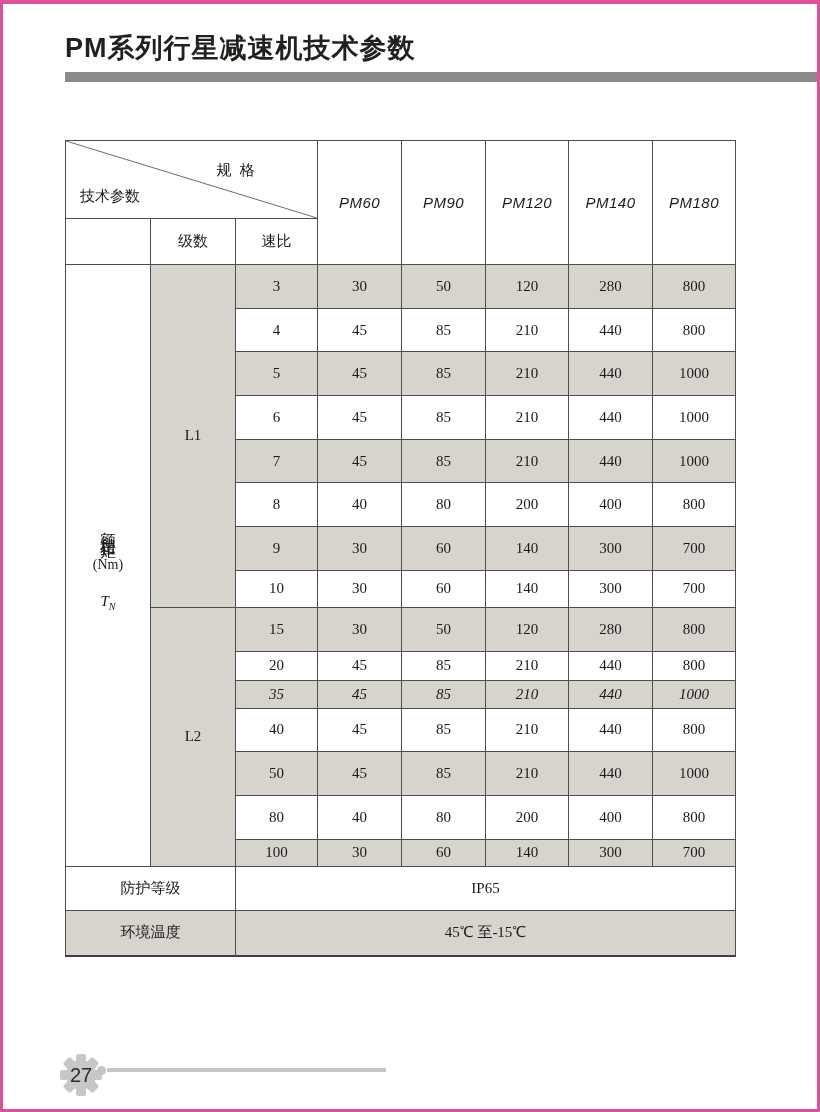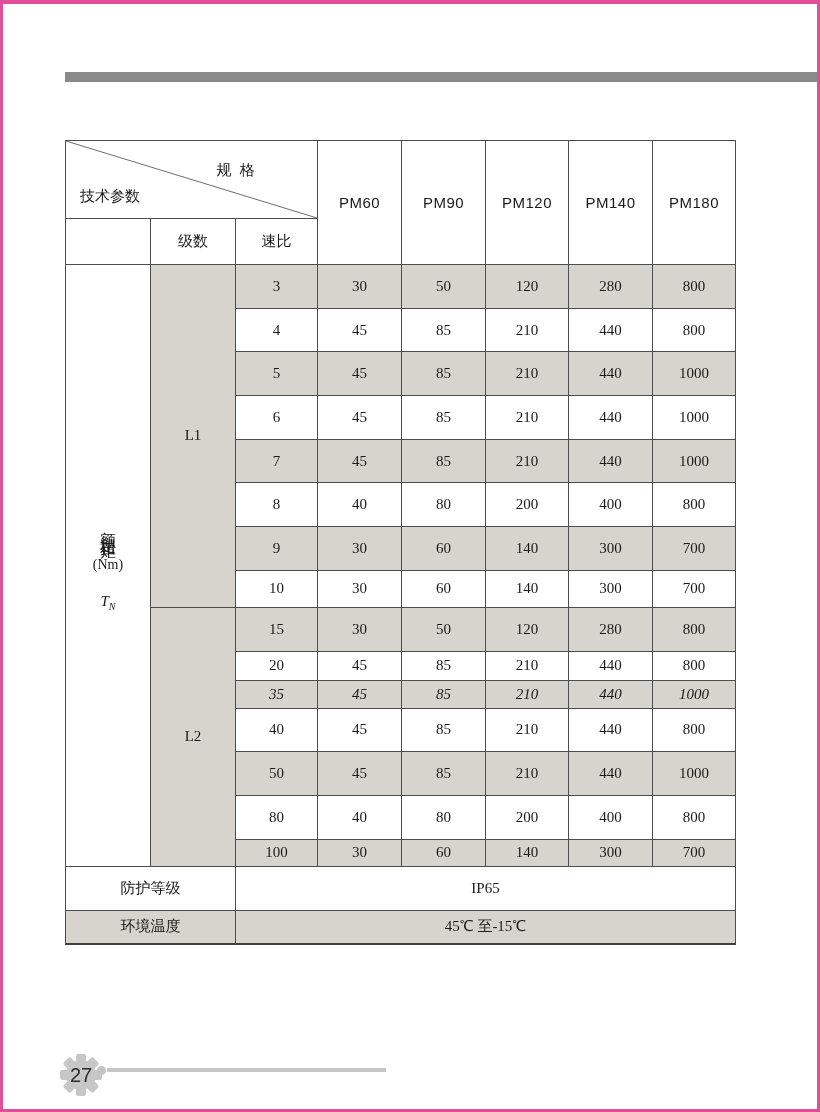--- a/index.html
+++ b/index.html
@@ -44,21 +44,21 @@
   .stage-cell { background:#d7d4cd !important; font-family:"Liberation Serif", serif; font-size:15px; }
   .torque-cell { background:#ffffff !important; }
 
   
   .diag-cell { height:77px; position:relative; padding:0; }
   .diag-wrap { position:absolute; inset:0; }
   .diag-line { position:absolute; inset:0; width:100%; height:100%; }
   .diag-top   { position:absolute; left:60%; top:20px; font-size:15px; letter-spacing:2px; }
   .diag-bottom{ position:absolute; left:14px; bottom:12px; font-size:15px; }
 
-  .model-cell { font-size:15px; letter-spacing:0.5px; background:#fff; }
+  .model-cell { font-size:15px; letter-spacing:0.5px; background:#fff;font-style:italic; }
   .subhdr-row td { height:45px; background:#fff; }
 
   
   .torque-wrap { display:flex; flex-direction:column; align-items:center; justify-content:center; gap:20px; }
   .v-text {
     writing-mode:vertical-rl; text-orientation:upright;
     font-size:16px; letter-spacing:4px; line-height:1;
   }
   .unit { font-family:"Liberation Serif", serif; font-size:14px; margin-top:2px; }
   .tn   { font-family:"Liberation Serif", serif; font-size:15px; font-style:italic; }
@@ -78,20 +78,21 @@
   .footer-line {
     position:absolute; left:104px; top:1064px;
     width:279px; height:4px; background:#c6c6c6;
   }
 </style>
 </head>
 <body>
 
 <div class="page">
 
+  <div class="page-title">PM系列行星减速机技术参数</div>
   <div class="title-bar"></div>
 
   <table class="spec">
     <colgroup>
       <col style="width:85px">
         <col style="width:85px">
         <col style="width:82px">
       <col style="width:84px">
         <col style="width:84px">
         <col style="width:83px">
@@ -252,21 +253,21 @@
           <td class="num">300</td>
           <td class="num">700</td>
         </tr>
       </tbody>
 
     <tbody>
       <tr style="height:44px">
         <td colspan="2" class="footer-label">防护等级</td>
         <td colspan="6" class="footer-value num">IP65</td>
       </tr>
-      <tr class="env-row" style="height:34px">
+      <tr class="env-row" style="height:46px">
         <td colspan="2" class="footer-label">环境温度</td>
         <td colspan="6" class="footer-value num">45℃ 至-15℃</td>
       </tr>
     </tbody>
   </table>
 
   <svg class="gear-badge" width="46" height="46" viewBox="-23 -23 46 46">
     <g fill="#c7c7c7">
       <rect x="-5" y="-21" width="10" height="9" rx="2"></rect>
       <rect x="-5" y="-21" width="10" height="9" rx="2" transform="rotate(45)"></rect>

